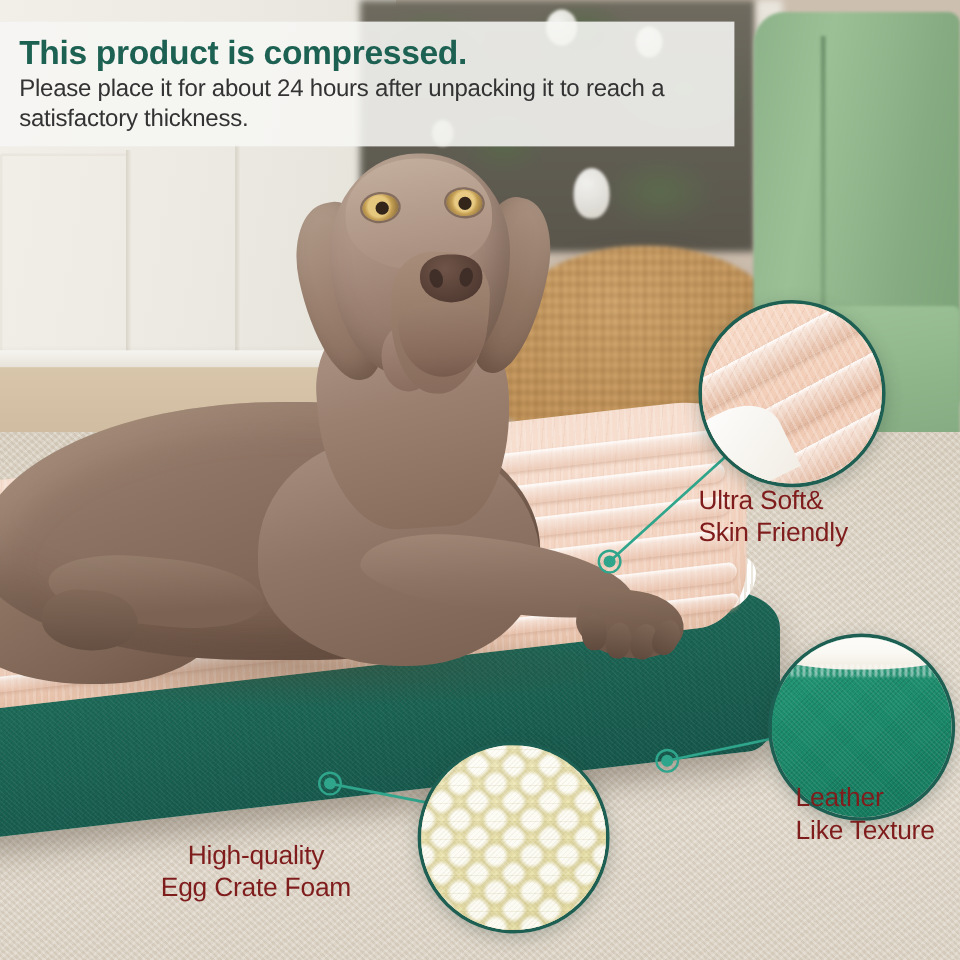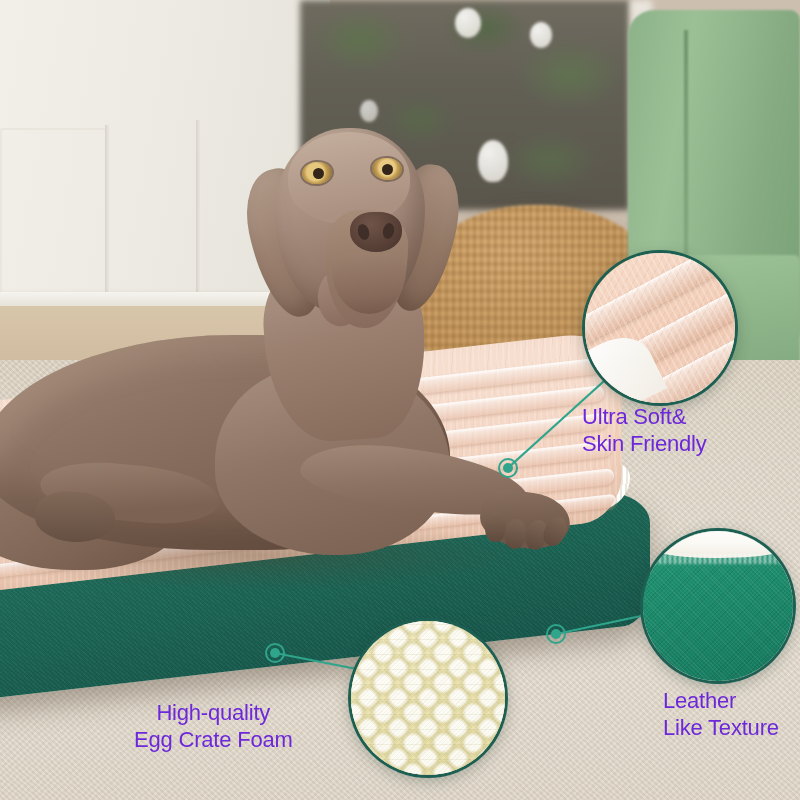--- a/index.html
+++ b/index.html
@@ -252,25 +252,25 @@
         border-radius:0 0 52% 46%;
         background:linear-gradient(180deg,#ffffff 0%,#fbf9f4 62%,#f0ece2 100%);}
   .lea-fuzz{position:absolute;left:-6%;top:15%;width:118%;height:7%;
         background:repeating-linear-gradient(90deg, rgba(255,255,255,.75) 0 2px, rgba(255,255,255,0) 2px 5px);
         filter:blur(1px);}
 
   
   .connectors{position:absolute;inset:0;pointer-events:auto;}
 
   
-  .callout-label{position:absolute;color:#6d28d9;font-size:22px;line-height:1.22;
+  .callout-label{position:absolute;color:#7f1d1d;font-size:22px;line-height:1.22;
         font-weight:400;letter-spacing:-.2px;white-space:pre-line;}
   #label-soft{left:582px;top:404px;}
   #label-foam{left:134px;top:700px;text-align:center;}
-  #label-leather{left:663px;top:688px;}
+  #label-leather{left:663px;top:652px;}
 </style>
 </head>
 <body>
 
 <div class="stage">
 
   <div class="scene">
     <div class="wall">
       <div class="cab-panel"></div>
       <div class="cab-line cab1"></div>
@@ -383,14 +383,18 @@
     <div class="lea-fuzz"></div>
   </div>
 
   <div class="callout-label" id="label-soft">Ultra Soft&amp;
 Skin Friendly</div>
   <div class="callout-label" id="label-foam">High-quality
 Egg Crate Foam</div>
   <div class="callout-label" id="label-leather">Leather
 Like Texture</div>
 
+  <div class="banner" style="background: rgba(246, 246, 244, 0.88);">
+    <h1 style="color: rgb(29, 97, 83);">This product is compressed.</h1>
+    <p style="color: rgb(51, 51, 51);">Please place it for about 24 hours after unpacking it to reach a satisfactory thickness.</p>
+  </div>
 
 </div>
 
 </body></html>

